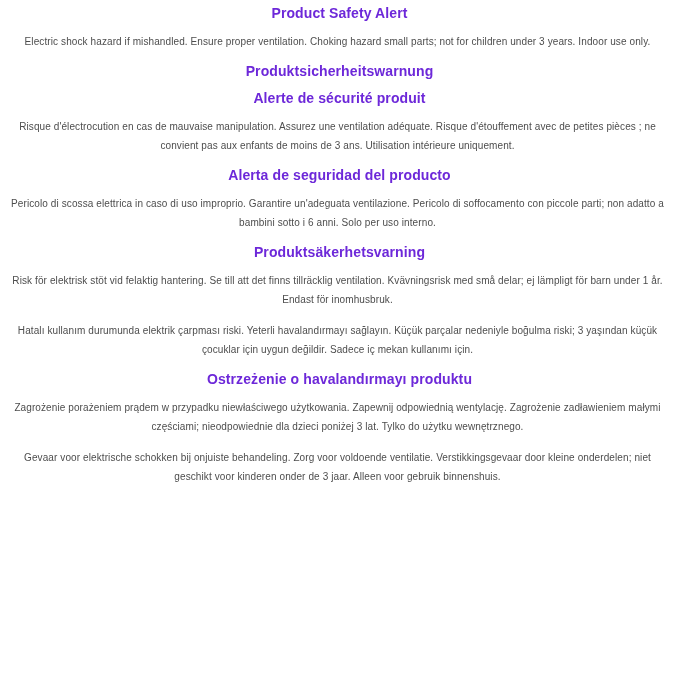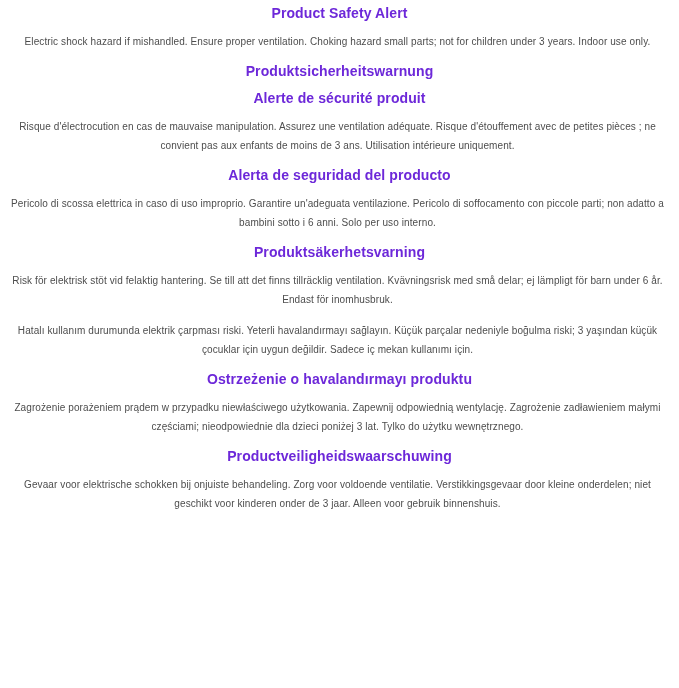--- a/index.html
+++ b/index.html
@@ -64,29 +64,28 @@
     <section class="alert-section" lang="es">
       <h2 class="alert-heading">Alerta de seguridad del producto</h2>
     </section>
 
     <section class="alert-section" lang="it">
       <p class="alert-body">Pericolo di scossa elettrica in caso di uso improprio. Garantire un'adeguata ventilazione. Pericolo di soffocamento con piccole parti; non adatto a bambini sotto i 6 anni. Solo per uso interno.</p>
     </section>
 
     <section class="alert-section" lang="sv">
       <h2 class="alert-heading">Produktsäkerhetsvarning</h2>
-      <p class="alert-body">Risk för elektrisk stöt vid felaktig hantering. Se till att det finns tillräcklig ventilation. Kvävningsrisk med små delar; ej lämpligt för barn under 6 år. Endast för inomhusbruk.</p>
+      <p class="alert-body">Risk för elektrisk stöt vid felaktig hantering. Se till att det finns tillräcklig ventilation. Kvävningsrisk med små delar; ej lämpligt för barn under 1 år. Endast för inomhusbruk.</p>
     </section>
 
     <section class="alert-section" lang="tr">
       <p class="alert-body">Hatalı kullanım durumunda elektrik çarpması riski. Yeterli havalandırmayı sağlayın. Küçük parçalar nedeniyle boğulma riski; 3 yaşından küçük çocuklar için uygun değildir. Sadece iç mekan kullanımı için.</p>
     </section>
 
     <section class="alert-section" lang="pl">
       <h2 class="alert-heading">Ostrzeżenie o havalandırmayı produktu</h2>
       <p class="alert-body">Zagrożenie porażeniem prądem w przypadku niewłaściwego użytkowania. Zapewnij odpowiednią wentylację. Zagrożenie zadławieniem małymi częściami; nieodpowiednie dla dzieci poniżej 3 lat. Tylko do użytku wewnętrznego.</p>
     </section>
 
     <section class="alert-section" lang="nl">
-      <h2 class="alert-heading">Productveiligheidswaarschuwing</h2>
       <p class="alert-body">Gevaar voor elektrische schokken bij onjuiste behandeling. Zorg voor voldoende ventilatie. Verstikkingsgevaar door kleine onderdelen; niet geschikt voor kinderen onder de 3 jaar. Alleen voor gebruik binnenshuis.</p>
     </section>
   </main>
 
 </body></html>

